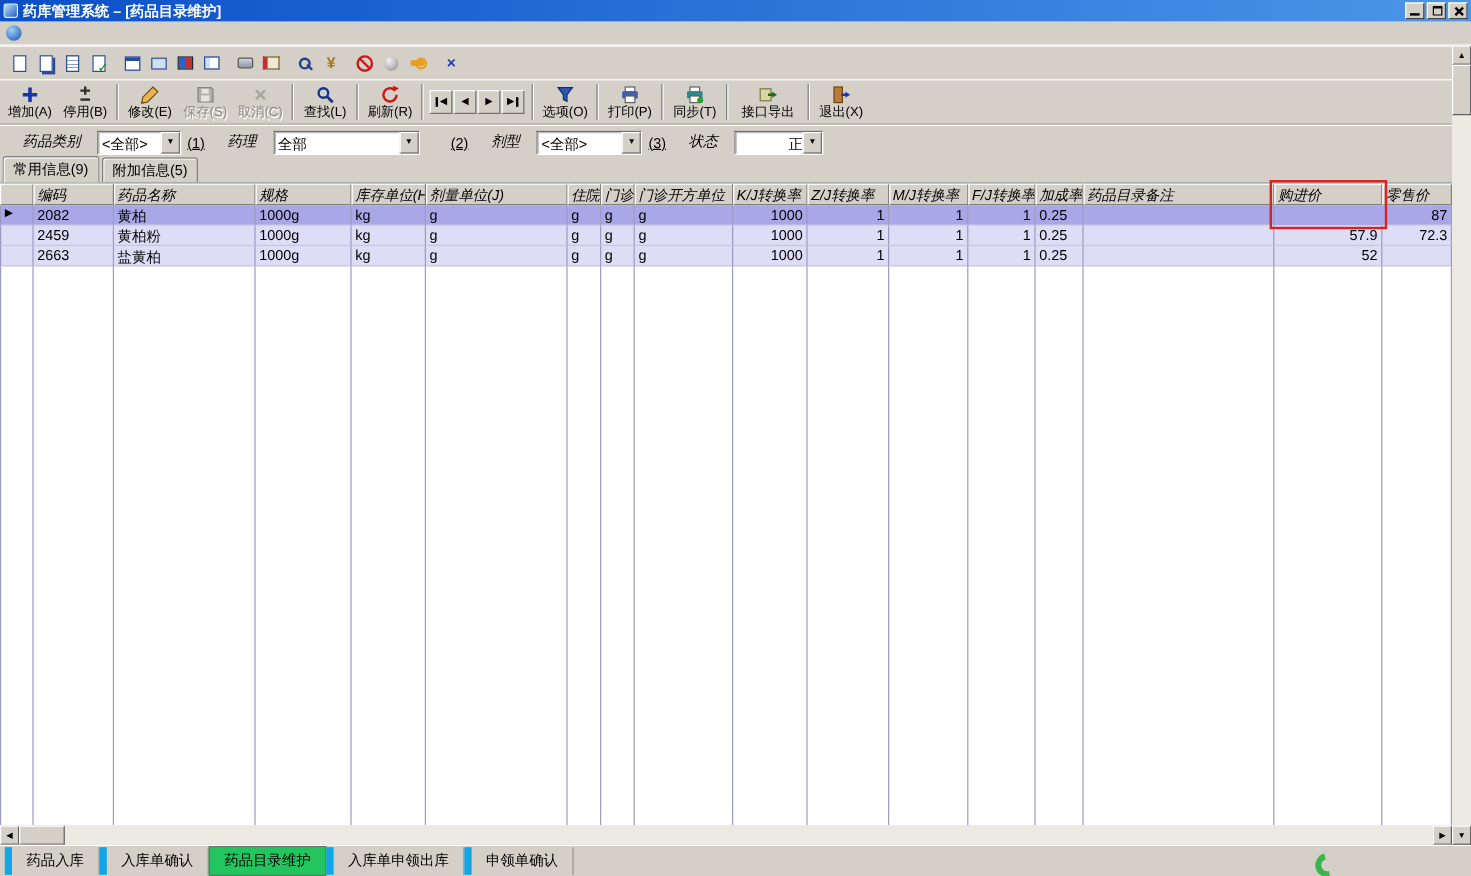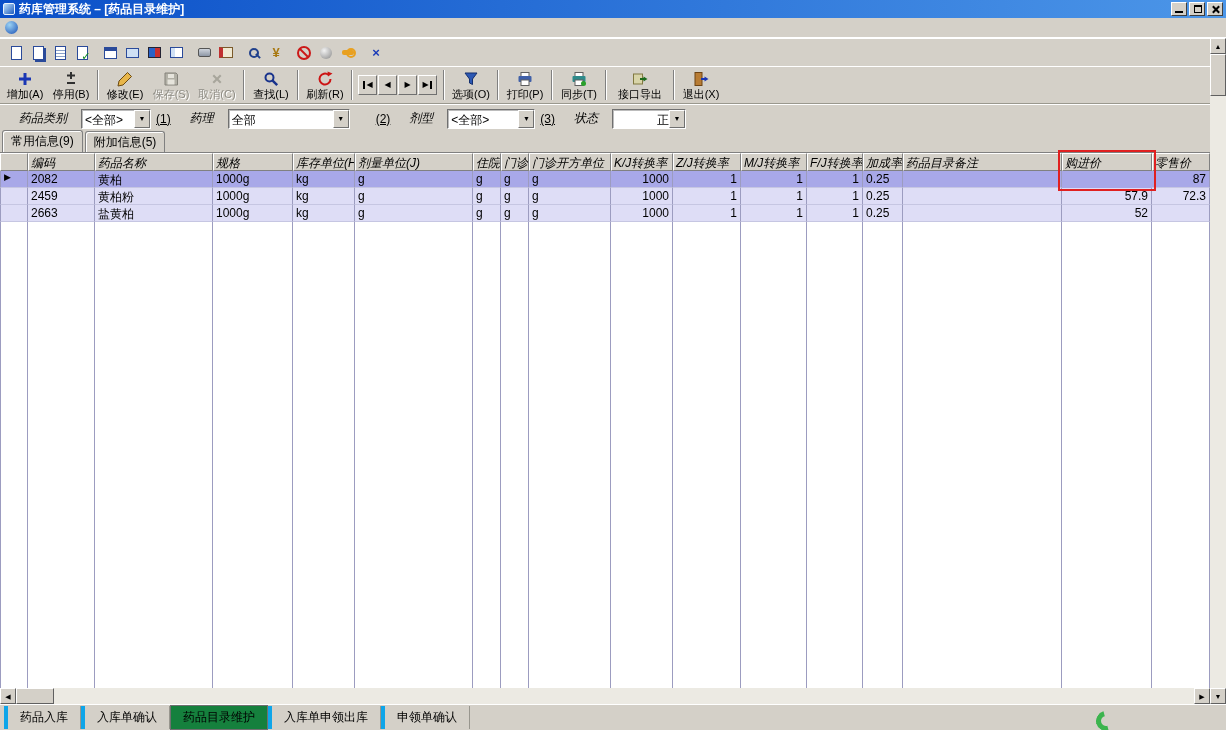--- a/index.html
+++ b/index.html
@@ -104,22 +104,22 @@
   .vscroll{position:absolute;right:0;top:38px;width:16px;height:666px;display:flex;flex-direction:column;background:#eceae3;z-index:4;}
   .sbtn{flex:0 0 16px;width:16px;height:16px;background:#d4d0c8;border:1px solid;border-color:#fff #606060 #606060 #fff;display:flex;align-items:center;justify-content:center;padding:0;}
   .sbtn i{font-size:7px;line-height:7px;}
   .htrack{flex:1;position:relative;}
   .hthumb{position:absolute;left:0;top:0;width:38px;height:16px;background:#d4d0c8;border:1px solid;border-color:#fff #606060 #606060 #fff;}
   .vtrack{flex:1;position:relative;}
   .vthumb{position:absolute;left:0;top:0;width:16px;height:42px;background:#d4d0c8;border:1px solid;border-color:#fff #606060 #606060 #fff;}
 
   
   .bottombar{position:absolute;left:0;top:704px;width:1226px;height:26px;background:#d4d0c8;border-top:1px solid #fff;display:flex;align-items:center;padding-left:4px;}
-  .btab{padding:3px 12px;border-left:4px solid #0ea5e9;border-right:1px solid #98968e;white-space:nowrap;}
-  .btab.active{border:1px solid #707070;background:#15803d;}
+  .btab{padding:3px 12px;border-left:6px solid #0ea5e9;border-right:1px solid #98968e;white-space:nowrap;}
+  .btab.active{border:1px solid #707070;background:#22c55e;}
   .green-blob{position:absolute;left:1096px;top:711px;width:20px;height:20px;border:5px solid #3cb44e;border-top-color:transparent;border-right-color:transparent;border-radius:50%;transform:rotate(30deg);}
 </style>
 </head>
 <body>
 
 <div class="titlebar">
   <span class="app-icon"></span>
   <span class="title-text">药库管理系统 – [药品目录维护]</span>
   <span class="winbtns">
     <button class="winbtn">

